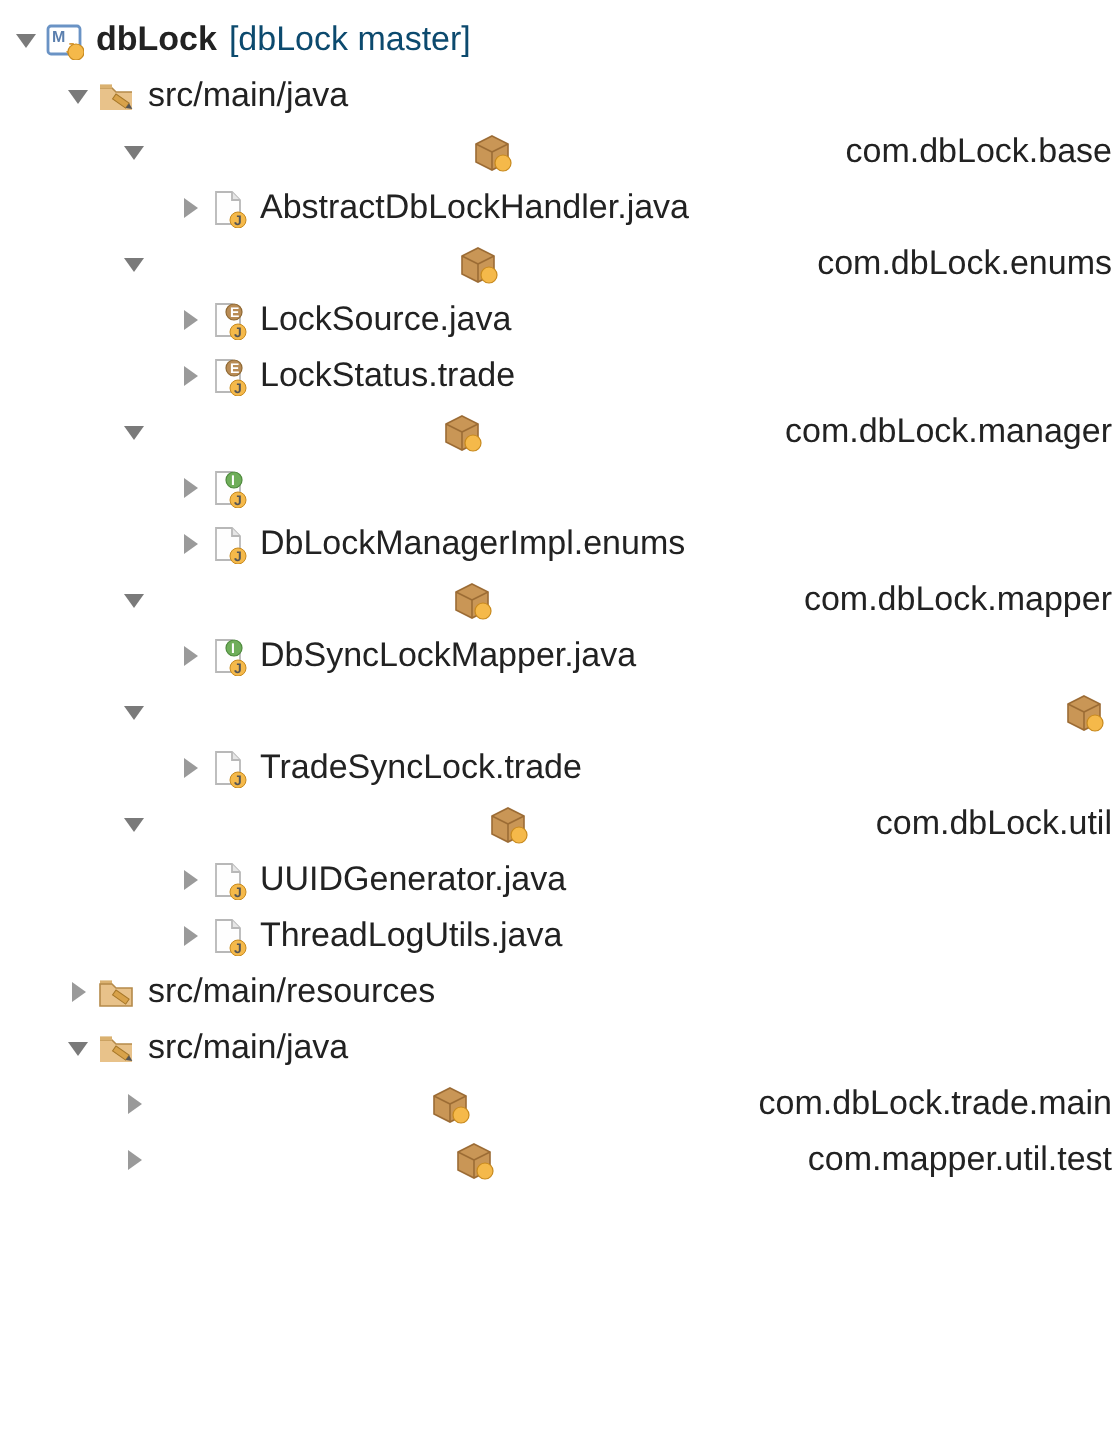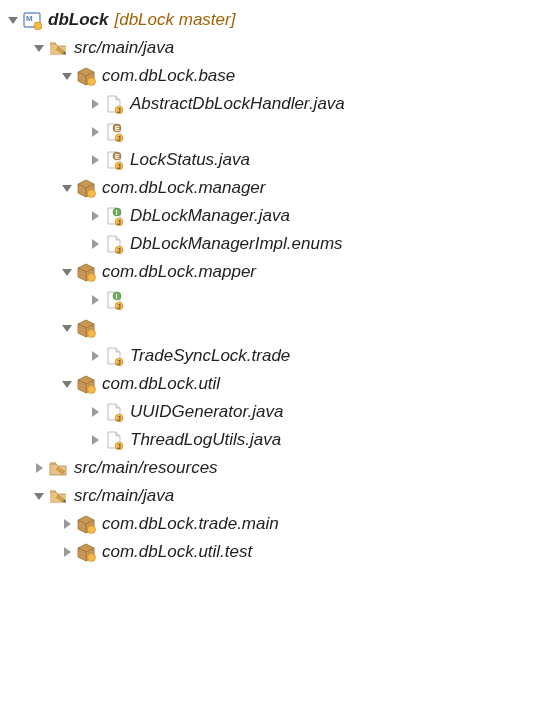--- a/index.html
+++ b/index.html
@@ -13,21 +13,20 @@
   }
   .tree {
     padding: 6px 4px 10px 4px;
     user-select: none;
   }
   .row {
     display: flex;
     align-items: center;
     height: 28px;
     white-space: nowrap;
-    font-style: italic;
   }
   .arrow {
     width: 14px;
     height: 14px;
     flex: 0 0 14px;
     margin-right: 2px;
     display: flex;
     align-items: center;
     justify-content: center;
   }
@@ -38,27 +37,27 @@
     flex: 0 0 20px;
     margin-right: 4px;
     display: flex;
     align-items: center;
     justify-content: center;
   }
   .label {
     padding-left: 2px;
   }
   .vcs {
-    color: #a16207;
+    color: #0c4a6e;
     padding-left: 6px;
   }
   
   .ind0 { padding-left: 2px; }
   .ind1 { padding-left: 28px; text-align: right; }
-  .ind2 { padding-left: 56px; }
+  .ind2 { padding-left: 56px; justify-content: space-between; }
   .ind3 { padding-left: 84px; }
 
   
   .mod-border { fill:none; stroke:#6a93c5; stroke-width:1.4; }
   .mod-m { fill:#5b7fae; font: bold 8px sans-serif; }
   .mod-j { fill:#d79a3a; font: bold 8px sans-serif; }
 
   
   .fld-body { fill:#e8c28a; }
   .fld-tab  { fill:#dab170; }
@@ -216,44 +215,58 @@
         </svg>
       </span>
     <span class="icon">
         <svg width="20" height="20">
           <use href="#ic-java-class"></use>
         </svg>
       </span>
     <span class="label">AbstractDbLockHandler.java</span>
   </div>
 
+  <div class="row ind2">
+    <span class="arrow">
+        <svg width="14" height="14">
+          <use href="#arr-down"></use>
+        </svg>
+      </span>
+    <span class="icon">
+        <svg width="20" height="20">
+          <use href="#ic-package"></use>
+        </svg>
+      </span>
+    <span class="label">com.dbLock.enums</span>
+  </div>
   <div class="row ind3">
     <span class="arrow">
         <svg width="14" height="14">
           <use href="#arr-right"></use>
         </svg>
       </span>
     <span class="icon">
         <svg width="20" height="20">
           <use href="#ic-java-enum"></use>
         </svg>
       </span>
+    <span class="label">LockSource.java</span>
   </div>
   <div class="row ind3">
     <span class="arrow">
         <svg width="14" height="14">
           <use href="#arr-right"></use>
         </svg>
       </span>
     <span class="icon">
         <svg width="20" height="20">
           <use href="#ic-java-enum"></use>
         </svg>
       </span>
-    <span class="label">LockStatus.java</span>
+    <span class="label">LockStatus.trade</span>
   </div>
 
   <div class="row ind2">
     <span class="arrow">
         <svg width="14" height="14">
           <use href="#arr-down"></use>
         </svg>
       </span>
     <span class="icon">
         <svg width="20" height="20">
@@ -266,21 +279,20 @@
     <span class="arrow">
         <svg width="14" height="14">
           <use href="#arr-right"></use>
         </svg>
       </span>
     <span class="icon">
         <svg width="20" height="20">
           <use href="#ic-java-interface"></use>
         </svg>
       </span>
-    <span class="label">DbLockManager.java</span>
   </div>
   <div class="row ind3">
     <span class="arrow">
         <svg width="14" height="14">
           <use href="#arr-right"></use>
         </svg>
       </span>
     <span class="icon">
         <svg width="20" height="20">
           <use href="#ic-java-class"></use>
@@ -306,20 +318,21 @@
     <span class="arrow">
         <svg width="14" height="14">
           <use href="#arr-right"></use>
         </svg>
       </span>
     <span class="icon">
         <svg width="20" height="20">
           <use href="#ic-java-interface"></use>
         </svg>
       </span>
+    <span class="label">DbSyncLockMapper.java</span>
   </div>
 
   <div class="row ind2">
     <span class="arrow">
         <svg width="14" height="14">
           <use href="#arr-down"></use>
         </svg>
       </span>
     <span class="icon">
         <svg width="20" height="20">
@@ -425,16 +438,16 @@
     <span class="arrow">
         <svg width="14" height="14">
           <use href="#arr-right"></use>
         </svg>
       </span>
     <span class="icon">
         <svg width="20" height="20">
           <use href="#ic-package"></use>
         </svg>
       </span>
-    <span class="label">com.dbLock.util.test</span>
+    <span class="label">com.mapper.util.test</span>
   </div>
 
 </div>
 
 </body></html>

